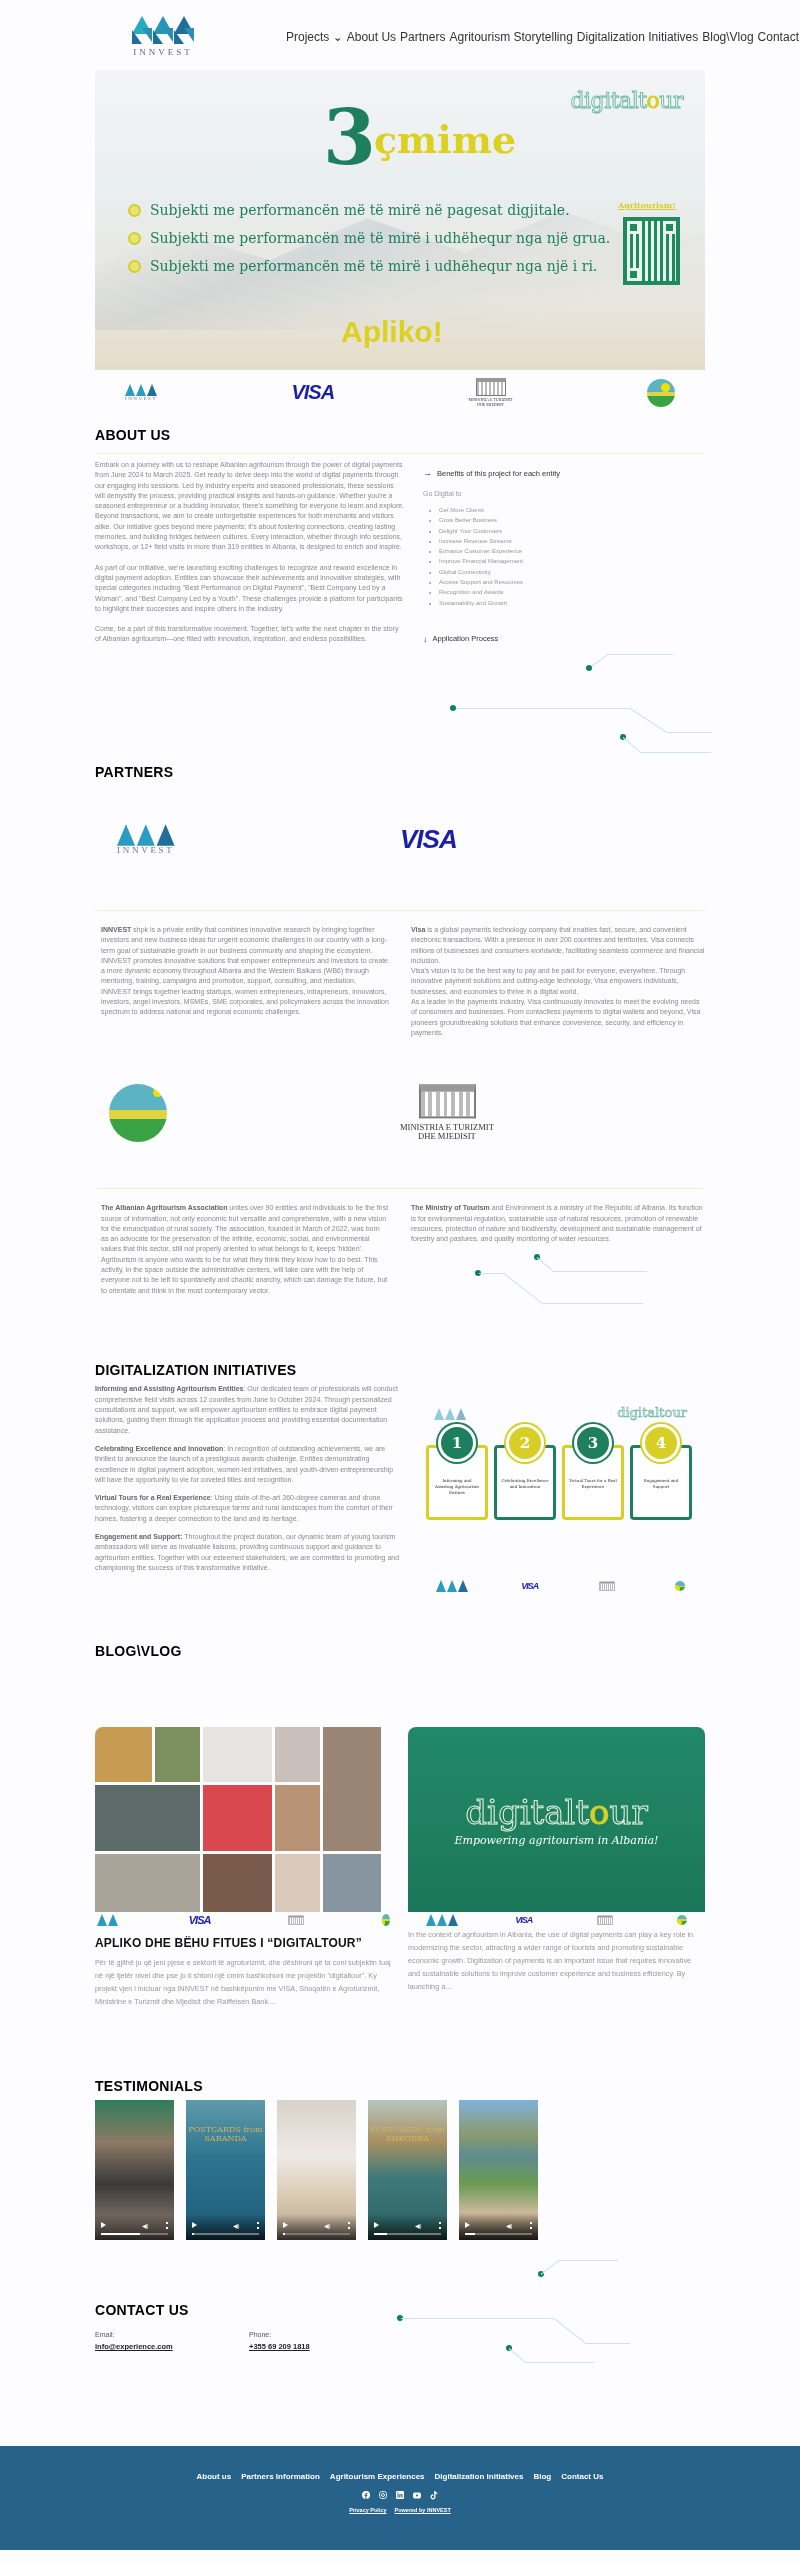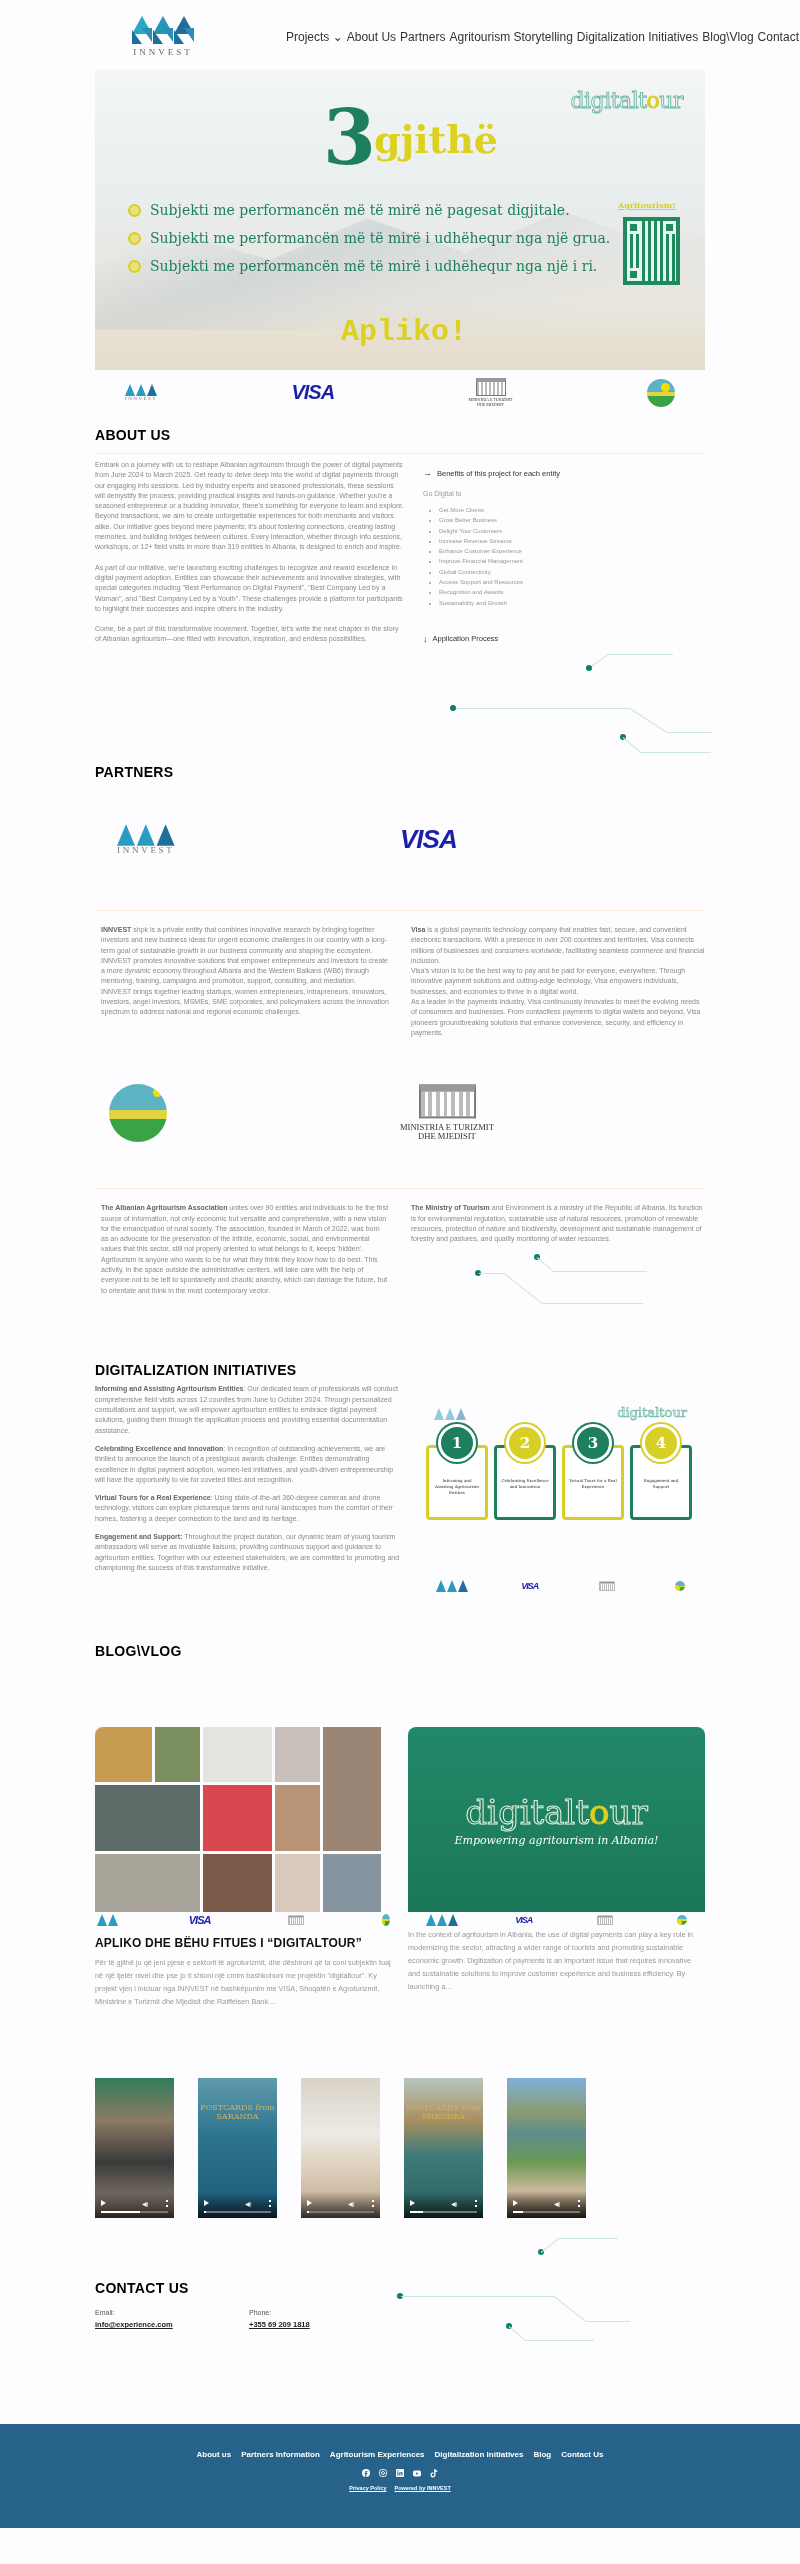--- a/index.html
+++ b/index.html
@@ -31,21 +31,21 @@
   .hero .title .word { font-family: "DejaVu Serif", serif; font-size: 38px; font-weight: bold; color: #dcd020; margin-left: -2px; margin-bottom: 14px; }
   .hero .bullets { position:absolute; left: 33px; top: 132px; }
   .hero .bullet { display:flex; align-items:center; margin-bottom: 12px; font-family: "DejaVu Serif", serif; font-size: 14px; color: #1e7f5e; }
   .hero .bullet .dot { width: 13px; height: 13px; border-radius: 50%; background: #e9e27a; border: 2px solid #d7cf25; margin-right: 9px; }
   .hero .reg { position:absolute; left: 523px; top: 130px; font-family: "DejaVu Serif", serif; font-size: 8px; font-weight: bold; color: #d7cf25; text-decoration: underline; }
   .hero .qr { position:absolute; left: 528px; top: 147px; width: 57px; height: 68px; background: #1e8a5e; padding: 4px; }
   .hero .qr .inner { width: 100%; height: 100%; background:
       repeating-linear-gradient(90deg, #fff 0 3px, transparent 3px 6px),
       repeating-linear-gradient(0deg, #1e8a5e 0 4px, transparent 4px 7px); opacity: .9; position: relative; }
   .hero .qr .fin { position:absolute; width: 13px; height: 13px; border: 3px solid #fff; background:#1e8a5e; }
-  .hero .apliko { position:absolute; left: 246px; top: 245px; font-family: Liberation Mono, monospace; font-size: 30px; font-weight: bold; color: #dcd020; }
+  .hero .apliko { position:absolute; left: 246px; top: 245px; font-family: Liberation Sans, sans-serif; font-size: 30px; font-weight: bold; color: #dcd020; }
 
   
   .logostrip { width: 610px; margin: 0 auto; height: 45px; display: flex; justify-content: space-between; align-items: center; padding: 0 30px; }
   .mini-innvest { display:flex; flex-direction: column; align-items:center; }
   .mini-innvest .m { display:flex; gap:1px; }
   .mini-innvest .m i { display:block; width: 0; height: 0; border-left: 5px solid transparent; border-right: 5px solid transparent; border-bottom: 12px solid #2a9cc0; }
   .mini-innvest .m i:nth-child(3) { border-bottom-color:#1f6f9a; }
   .mini-innvest .w { font-size: 5px; letter-spacing: 1.5px; color:#777; font-family:"Liberation Serif",serif; }
   .visa { font-family: "Liberation Sans", sans-serif; font-style: italic; font-weight: bold; color: #1a1fa8; letter-spacing: -1px; }
   .ministry { display:flex; flex-direction:column; align-items:center; }
@@ -102,21 +102,21 @@
   .collage div { background: #c9b9a5; }
   .greenimg { width: 297px; height: 185px; border-radius: 8px 8px 0 0; background: linear-gradient(180deg,#22886a,#1e7f5e 60%,#1a7658); display:flex; flex-direction:column; align-items:center; justify-content:center; }
   .greenimg .dt { font-family:"DejaVu Serif",serif; font-size: 34px; color: #1e7f5e; -webkit-text-stroke: 1px #e7f3e0; }
   .greenimg .dt .o { color:#d7cf25; -webkit-text-stroke:1px #d7cf25; }
   .greenimg .tag { font-family:"DejaVu Serif",serif; font-size: 11px; color:#fff; margin-top: 2px; font-style: italic; }
   .mini-strip { height: 16px; display:flex; justify-content:space-between; align-items:center; padding: 0 2px; }
   .bcard h3 { font-family: "Liberation Sans", sans-serif; font-weight: 900; font-size: 12px; line-height: 14px; color:#111; margin: 8px 0 6px; letter-spacing: 0.2px; }
   .bcard .para { font-size: 7.3px; line-height: 13px; color: #999; }
 
   .testi { margin-top: 48px; }
-  .videos { display:flex; gap: 24px; }
+  .videos { display:flex; gap: 12px; margin-top: 6px; }
   .vid { width: 79px; height: 140px; position: relative; overflow:hidden; }
   .vid .ctrl { position:absolute; left: 0; right: 0; bottom: 0; height: 26px; background: linear-gradient(180deg, rgba(0,0,0,0), rgba(0,0,0,0.75)); }
   .vid .play { position:absolute; left: 6px; bottom: 12px; width:0; height:0; border-left: 5px solid #fff; border-top: 3px solid transparent; border-bottom: 3px solid transparent; }
   .vid .vol { position:absolute; left: 47px; bottom: 11px; font-size: 6px; color:#fff; }
   .vid .more { position:absolute; right: 6px; bottom: 11px; width: 2px; height: 7px; border-left: 2px dotted #fff; }
   .vid .bar { position:absolute; left: 6px; right: 6px; bottom: 5px; height: 2px; background: #777; }
   .vid .bar i { display:block; height: 2px; background: #fff; }
   .vid .ovt { position:absolute; top: 25px; left: 0; right: 0; text-align:center; font-family:"DejaVu Serif",serif; color: #d6b25a; font-size: 8px; line-height: 9px; }
 
   .contact { margin-top: 0; position: relative; height: 140px; }
@@ -166,21 +166,21 @@
     <span>Contact Us</span>
   </nav>
 </div>
 
 <div class="hero">
   <div class="mtn"></div>
   <div class="ground"></div>
   <div class="brand"><span>digitalt</span><span class="o">o</span><span>ur</span></div>
   <div class="title">
     <span class="num">3</span>
-    <span class="word">gjithë</span>
+    <span class="word">çmime</span>
   </div>
   <div class="bullets">
     <div class="bullet">
         <span class="dot"></span>
         <span>Subjekti me performancën më të mirë në pagesat digjitale.</span>
       </div>
     <div class="bullet">
         <span class="dot"></span>
         <span>Subjekti me performancën më të mirë i udhëhequr nga një grua.</span>
       </div>
@@ -427,20 +427,21 @@
             <div class="bld"></div>
           </div>
         <div class="agri" style="width:10px;height:10px"></div>
       </div>
       <p class="para">In the context of agritourism in Albania, the use of digital payments can play a key role in modernizing the sector, attracting a wider range of tourists and promoting sustainable economic growth. Digitization of payments is an important issue that requires innovative and sustainable solutions to improve customer experience and business efficiency. By launching a...</p>
     </div>
   </div>
 </div>
 
 <div class="wrap testi" style="margin-top:70px">
+  <h2 class="section-title">TESTIMONIALS</h2>
   <div class="videos">
     <div class="vid" style="background:linear-gradient(180deg,#2f7d5a 0%,#8c7a64 30%,#3a3a3a 60%,#9a8a7a 100%)">
       <div class="ovt"></div>
       <div class="ctrl"></div>
         <span class="play"></span>
         <span class="vol">◀)</span>
         <span class="more"></span>
       <div class="bar">
           <i style="width:58%"></i>
         </div>

